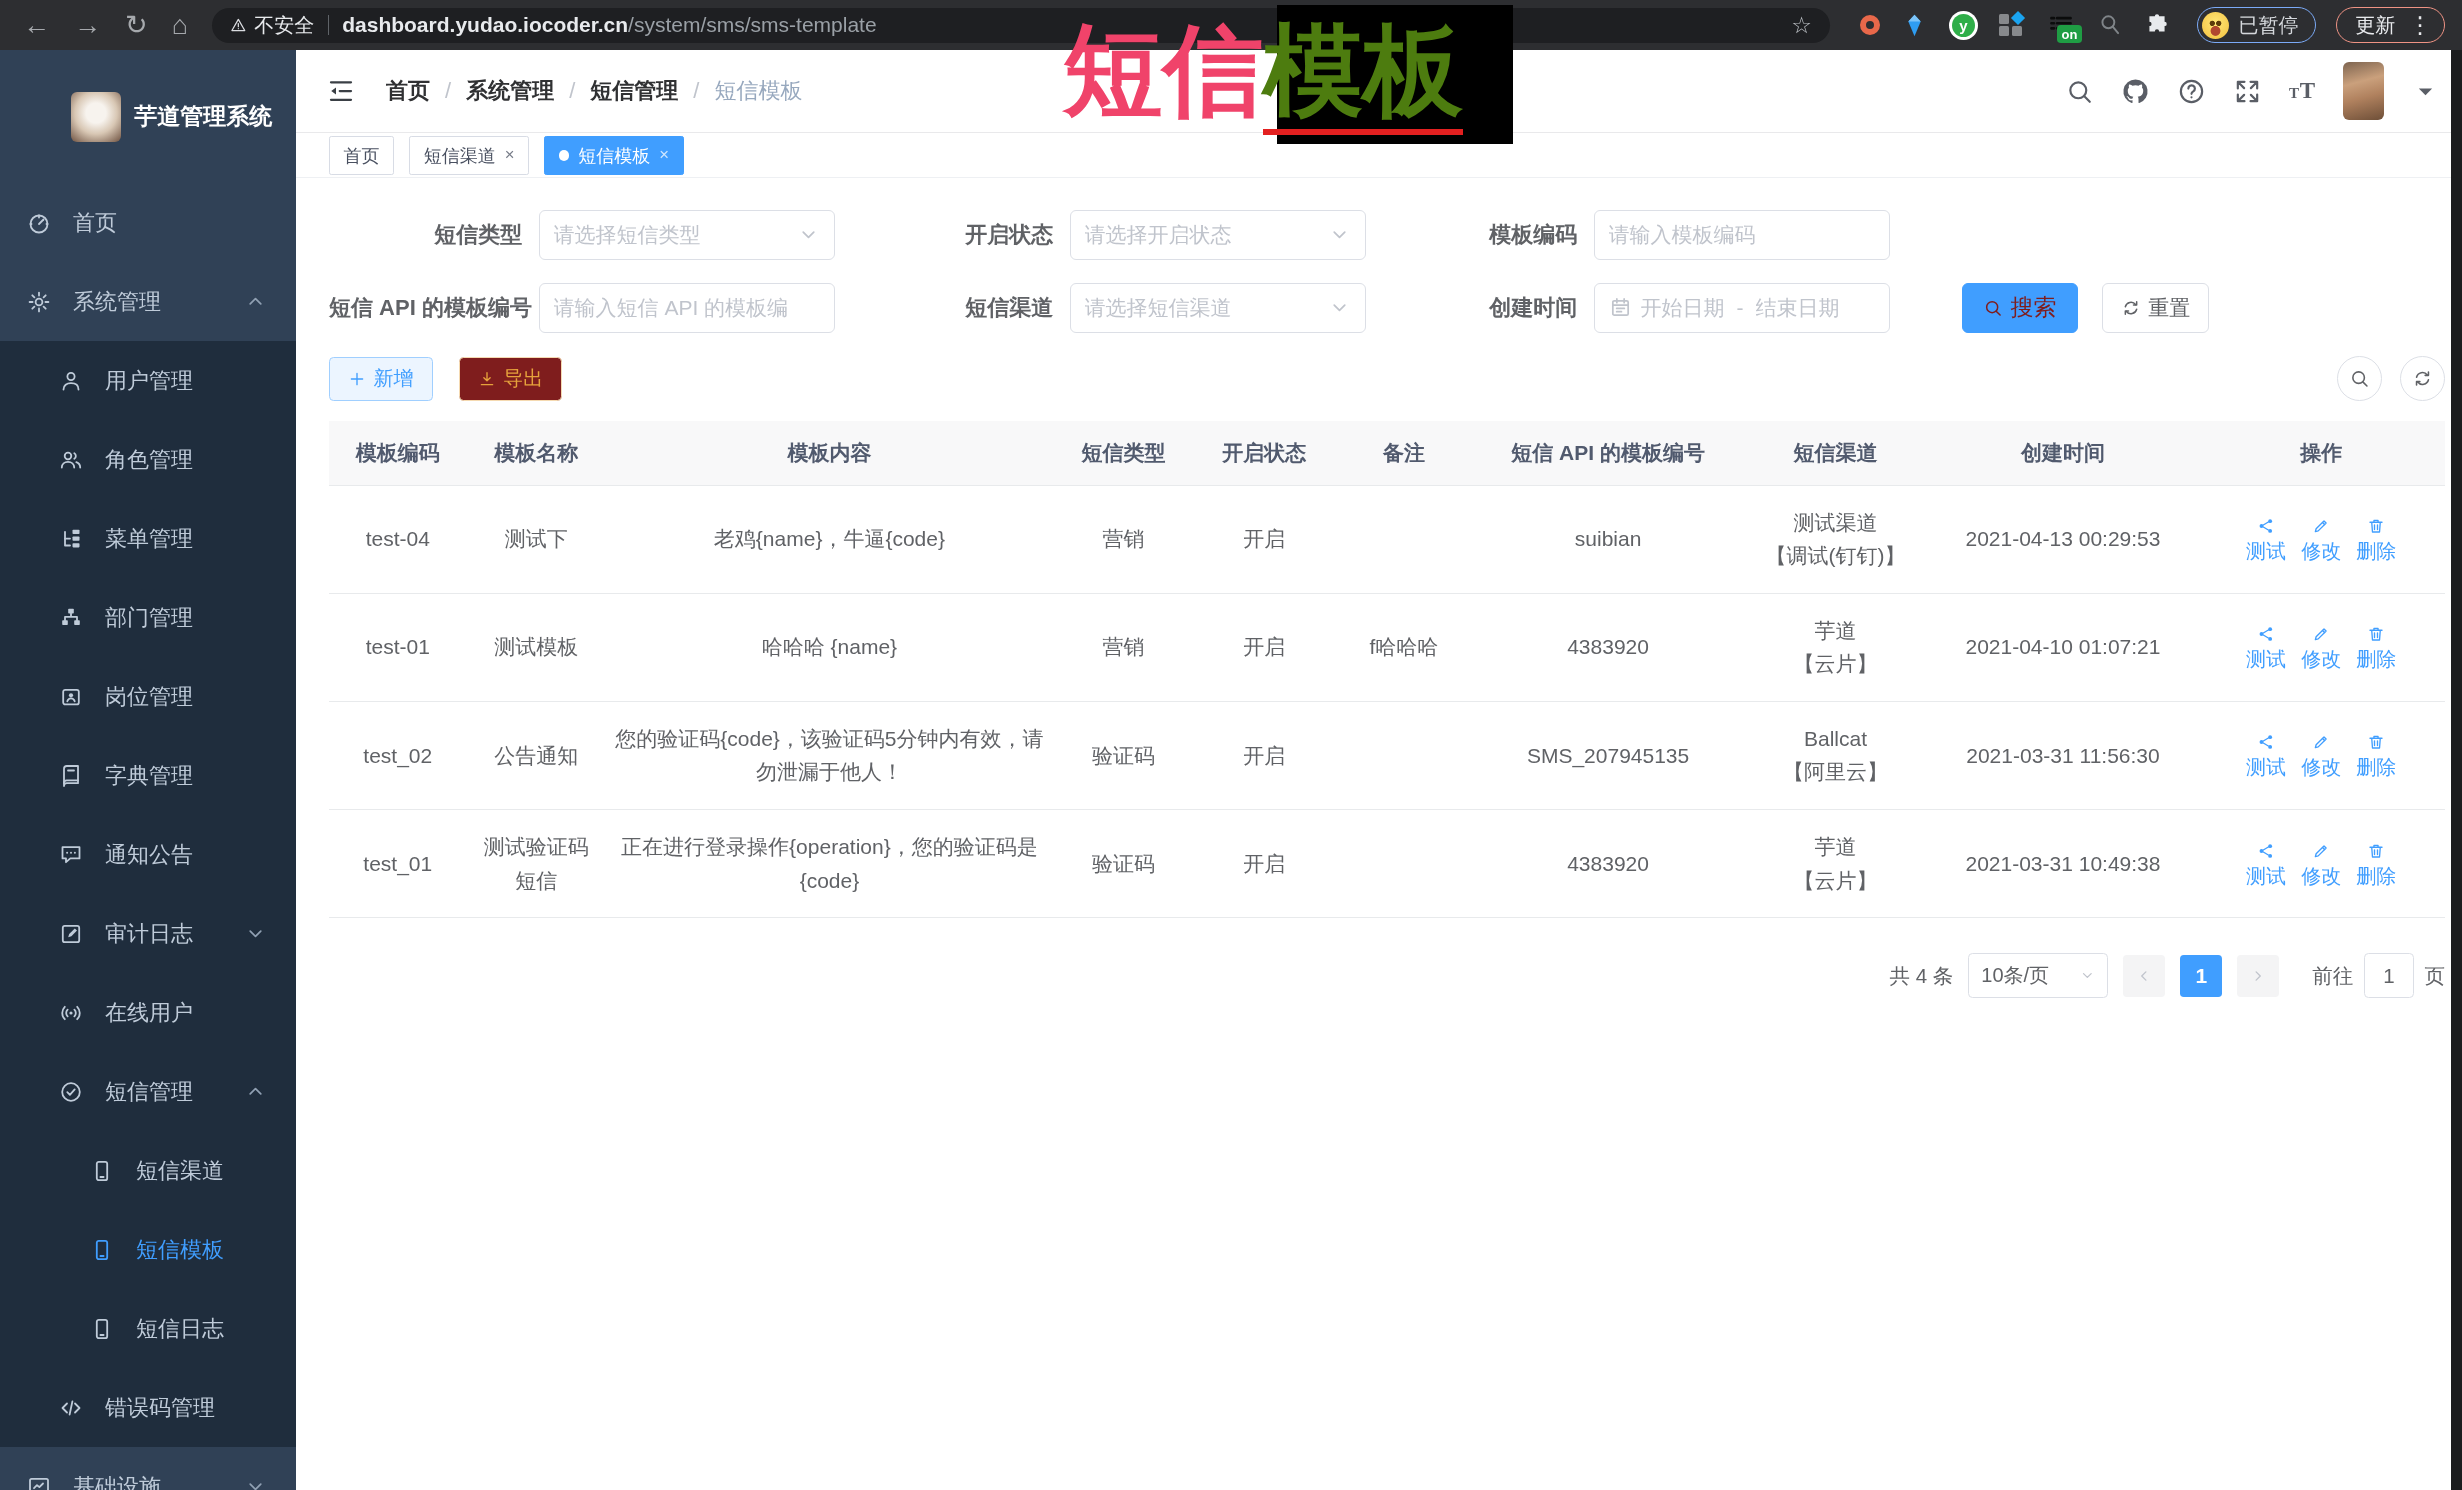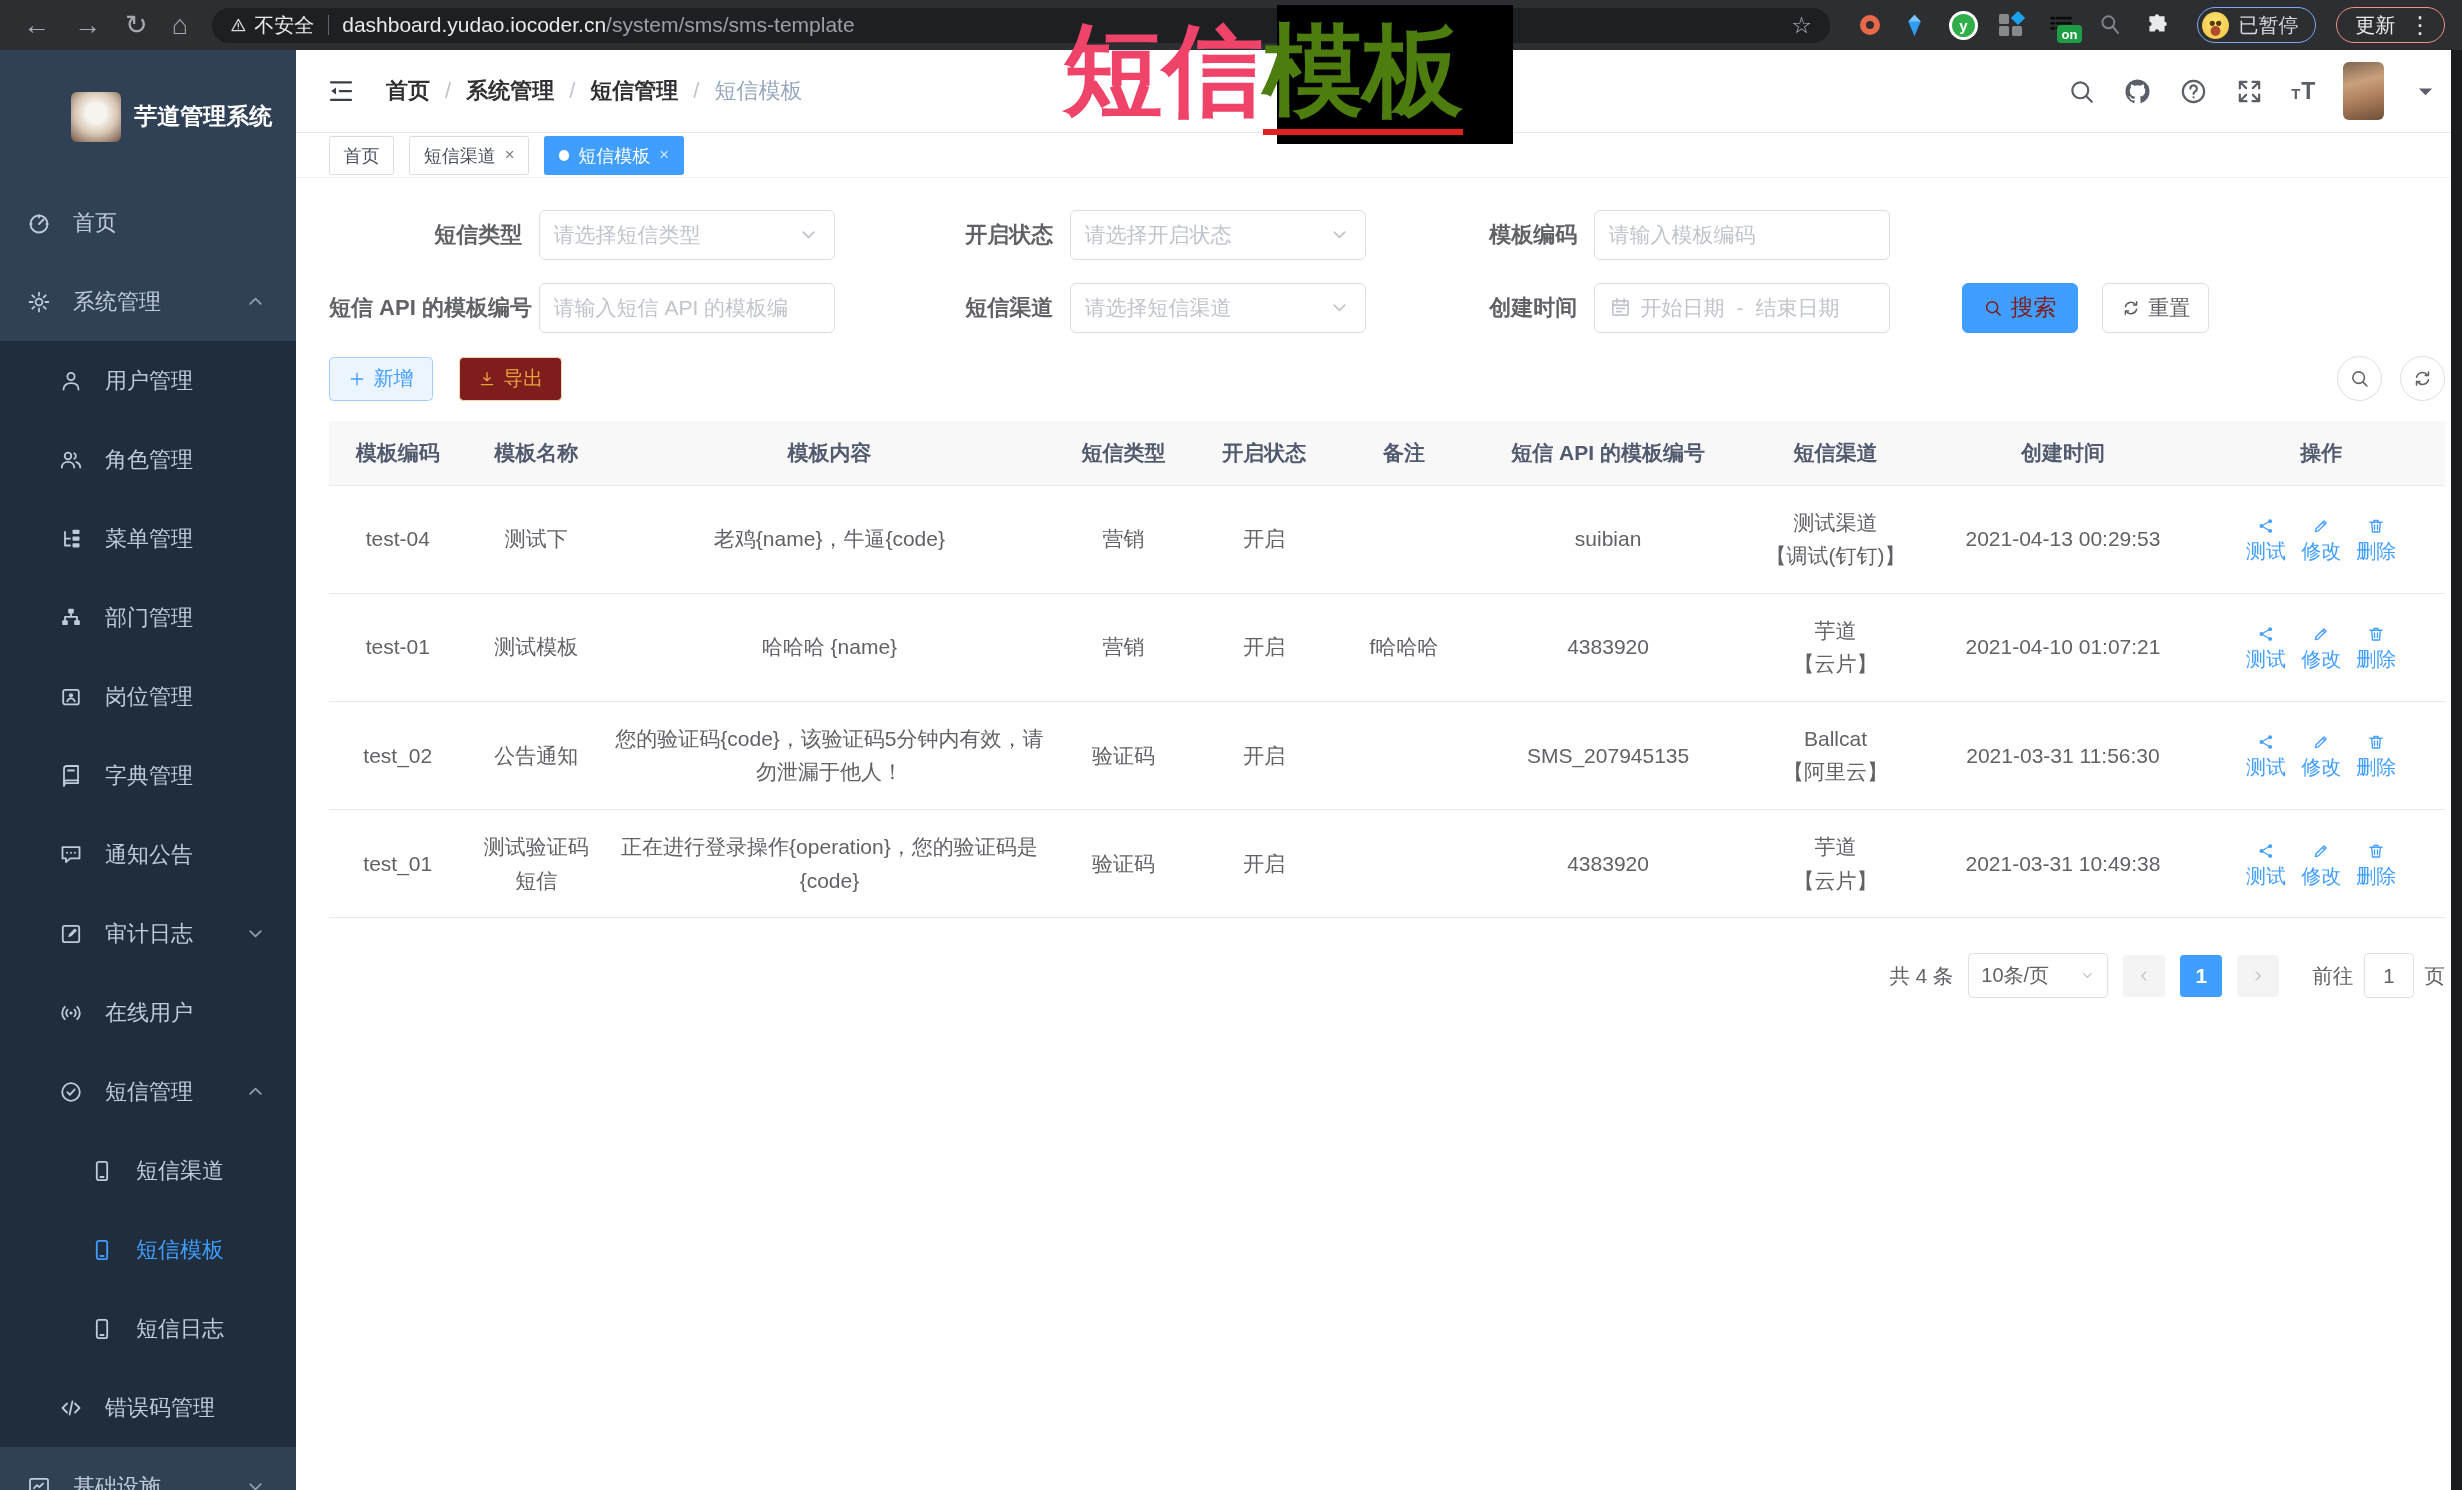--- a/index.html
+++ b/index.html
@@ -11,21 +11,21 @@
   svg.ic-sm { width:16.7px; height:16.7px; }
 
   
   .browser-bar { position:absolute; left:0; top:0; width:2462px; height:50px; background:#2d2e31; display:flex; align-items:center; padding:0 20px 0 23px; }
   .nav-ic { color:#a6a9ad; font-size:27px; line-height:1; margin-right:24px; flex:none; }
   .address-pill { width:1618px; height:35px; background:#1e1f22; border-radius:17.4px; display:flex; align-items:center; padding:0 18px; color:#e8eaed; flex:none; }
   .warn-ic { color:#dadce0; margin-right:7.6px; }
   .sec-label { font-size:20px; color:#e8eaed; white-space:nowrap; }
   .addr-div { width:0.8px; height:20px; background:#5f6368; margin:0 13.6px; }
   .url { font-size:21px; white-space:nowrap; }
-  .url b { color:#e8eaed; font-weight:400; }
+  .url b { color:#e8eaed; font-weight:700; }
   .url span { color:#9aa0a6; font-weight:400; }
   .star { margin-left:auto; color:#bdc1c6; font-size:23px; }
   .ext-row { display:flex; align-items:center; margin-left:30px; gap:21px; flex:none; }
   .donut { width:20px; height:20px; border:6px solid #e8684a; border-radius:50%; }
   .ycir { width:29px; height:29px; border-radius:50%; background:#fff; display:flex; align-items:center; justify-content:center; }
   .ycir i { width:23px; height:23px; border-radius:50%; background:#2fae49; color:#fff; font-style:normal; font-weight:700; font-size:15px; display:flex; align-items:center; justify-content:center; }
   .gridic { position:relative; width:26px; height:26px; }
   .gridic b { position:absolute; width:10px; height:10px; background:#87898c; border-radius:1.5px; }
   .gridic b:nth-child(1){left:0;top:1.5px;} .gridic b:nth-child(2){left:0;top:14.4px;} .gridic b:nth-child(3){left:13px;top:14.4px;}
   .gridic i { position:absolute; left:13.6px; top:0.8px; width:10px; height:10px; background:#1aa4f0; transform:rotate(45deg); }
@@ -64,21 +64,21 @@
   .menu-item.active { color:#409eff; }
   .mi-chevron { position:absolute; right:29px; width:18px; height:18px; color:#90a0b3; }
 
   
   .app-header { position:absolute; left:296px; top:50px; width:2167px; height:83px; background:#fff; border-bottom:0.8px solid #e9e9eb; display:flex; align-items:center; padding:0 23px 0 30px; z-index:6; }
   .collapse-ic { color:#3a3f45; }
   .breadcrumb { display:flex; align-items:center; margin-left:30px; font-size:22px; }
   .bc-item { color:#303133; font-weight:600; }
   .bc-sep { color:#c0c4cc; margin:0 15px; font-weight:400; }
   .bc-item.last { color:#97a8be; font-weight:400; }
-  .hdr-right { margin-left:auto; display:flex; align-items:center; gap:27px; color:#5a5e66; }
+  .hdr-right { margin-left:auto; display:flex; align-items:center; gap:27px; color:#5a5e66;font-family:Liberation Serif, serif; }
   .hdr-right svg { width:29px; height:29px; }
   .fontsize-ic { font-size:23px; color:#5a5e66; font-weight:700; letter-spacing:0.8px; white-space:nowrap; }
   .fontsize-ic small { font-size:15px; font-weight:700; }
   .hdr-avatar { width:41px; height:58px; border-radius:6px; flex:none;
     background: linear-gradient(165deg,#7d6450 0%,#caa07c 35%,#b0815e 60%,#6e4f38 100%); }
   .caret-down { width:20px; height:20px; color:#5a5e66; }
 
   
   .tabs-bar { position:absolute; left:296px; top:134px; width:2167px; height:44px; background:#fff; border-bottom:0.8px solid #eef0f3; display:flex; align-items:center; padding-left:33px; gap:15px; z-index:6; }
   .tag { height:39px; display:flex; align-items:center; gap:9px; padding:0 13.6px; border:0.8px solid #d8dce5; background:#fff; color:#495060; font-size:18px; cursor:pointer; border-radius:2.3px; white-space:nowrap; }

